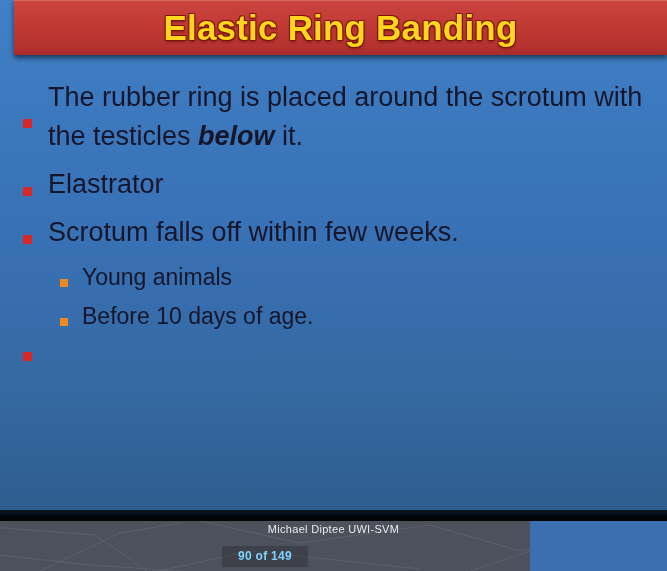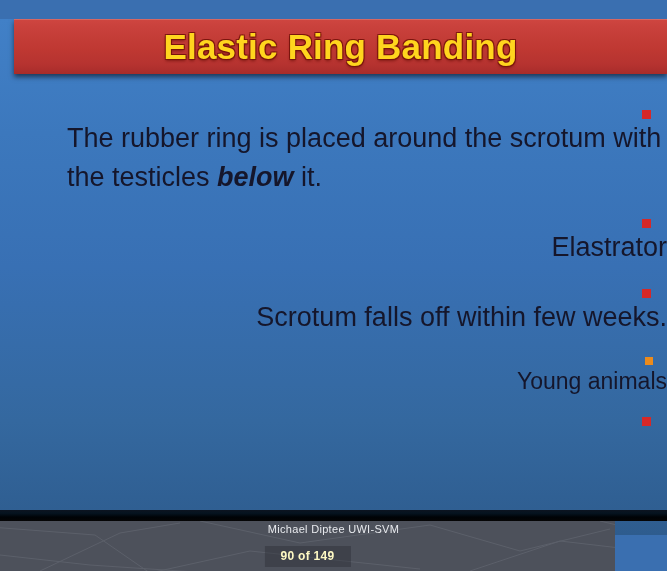--- a/index.html
+++ b/index.html
@@ -24,21 +24,20 @@
     top: 0;
     width: 667px;
     height: 516px;
     background: linear-gradient(180deg,
         #4180c7 0%,
         #3c78bd 22%,
         #3870b4 48%,
         #34689f 78%,
         #2e5c8e 100%);
     overflow: hidden;
-    margin-top: 19px;
   }
   
   #title-banner {
     position: absolute;
     left: 14px;
     top: 0px;
     width: 653px;
     height: 55px;
     background: linear-gradient(180deg,
         #cf4640 0%,
@@ -68,29 +67,29 @@
   }
   
   #body-content {
     position: absolute;
     left: 0;
     top: 78px;
     width: 667px;
   }
   .bullet-row {
     display: flex;
-    align-items: flex-end;
+    align-items: center;
     color: #15162b;
-    flex-direction: column;
   }
   .bullet-row.level1 {
     padding-left: 23px;
     margin-bottom: 9px;
   }
   .bullet-row.level2 {
+    padding-left: 60px;
     margin-bottom: 7px;
   }
   .marker {
     flex: 0 0 auto;
     display: inline-block;
   }
   .marker.lvl1 {
     width: 9px;
     height: 9px;
     background: #d62828;
@@ -131,21 +130,21 @@
     background: linear-gradient(180deg,
         #0c1420 0%,
         #05131f 30%,
         #000306 65%,
         #050505 100%);
   }
   #footer-area {
     position: absolute;
     left: 0;
     top: 521px;
-    width: 615px;
+    width: 530px;
     height: 50px;
     background: #4d515b;
     overflow: hidden;
   }
   #footer-pattern {
     position: absolute;
     left: 0;
     top: 0;
     width: 667px;
     height: 50px;
@@ -161,21 +160,21 @@
     color: #e8eaee;
     letter-spacing: 0.3px;
   }
   #page-indicator {
     position: absolute;
     left: 50%;
     transform: translateX(-50%);
     top: 25px;
     padding: 3px 16px 4px 16px;
     background: rgba(40,43,50,0.40);
-    color: #fef9c3;
+    color: #7dd3fc;
     font-size: 12px;
     font-weight: bold;
     letter-spacing: 0.3px;
   }
 </style>
 </head>
 <body>
 
 <div id="slide-viewer">
 
@@ -200,20 +199,24 @@
       <div class="bullet-row level1">
         <span class="marker lvl1"></span>
         <span class="bullet-text lvl1">Scrotum falls off within few weeks.</span>
       </div>
 
       <div class="bullet-row level2">
         <span class="marker lvl2"></span>
         <span class="bullet-text lvl2">Young animals</span>
       </div>
 
+      <div class="bullet-row level2">
+        <span class="marker lvl2"></span>
+        <span class="bullet-text lvl2">Before 10 days of age.</span>
+      </div>
 
       <div class="bullet-row level1">
         <span class="marker lvl1"></span>
       </div>
 
     </div>
   </div>
 
   <div id="divider-bar"></div>
 

